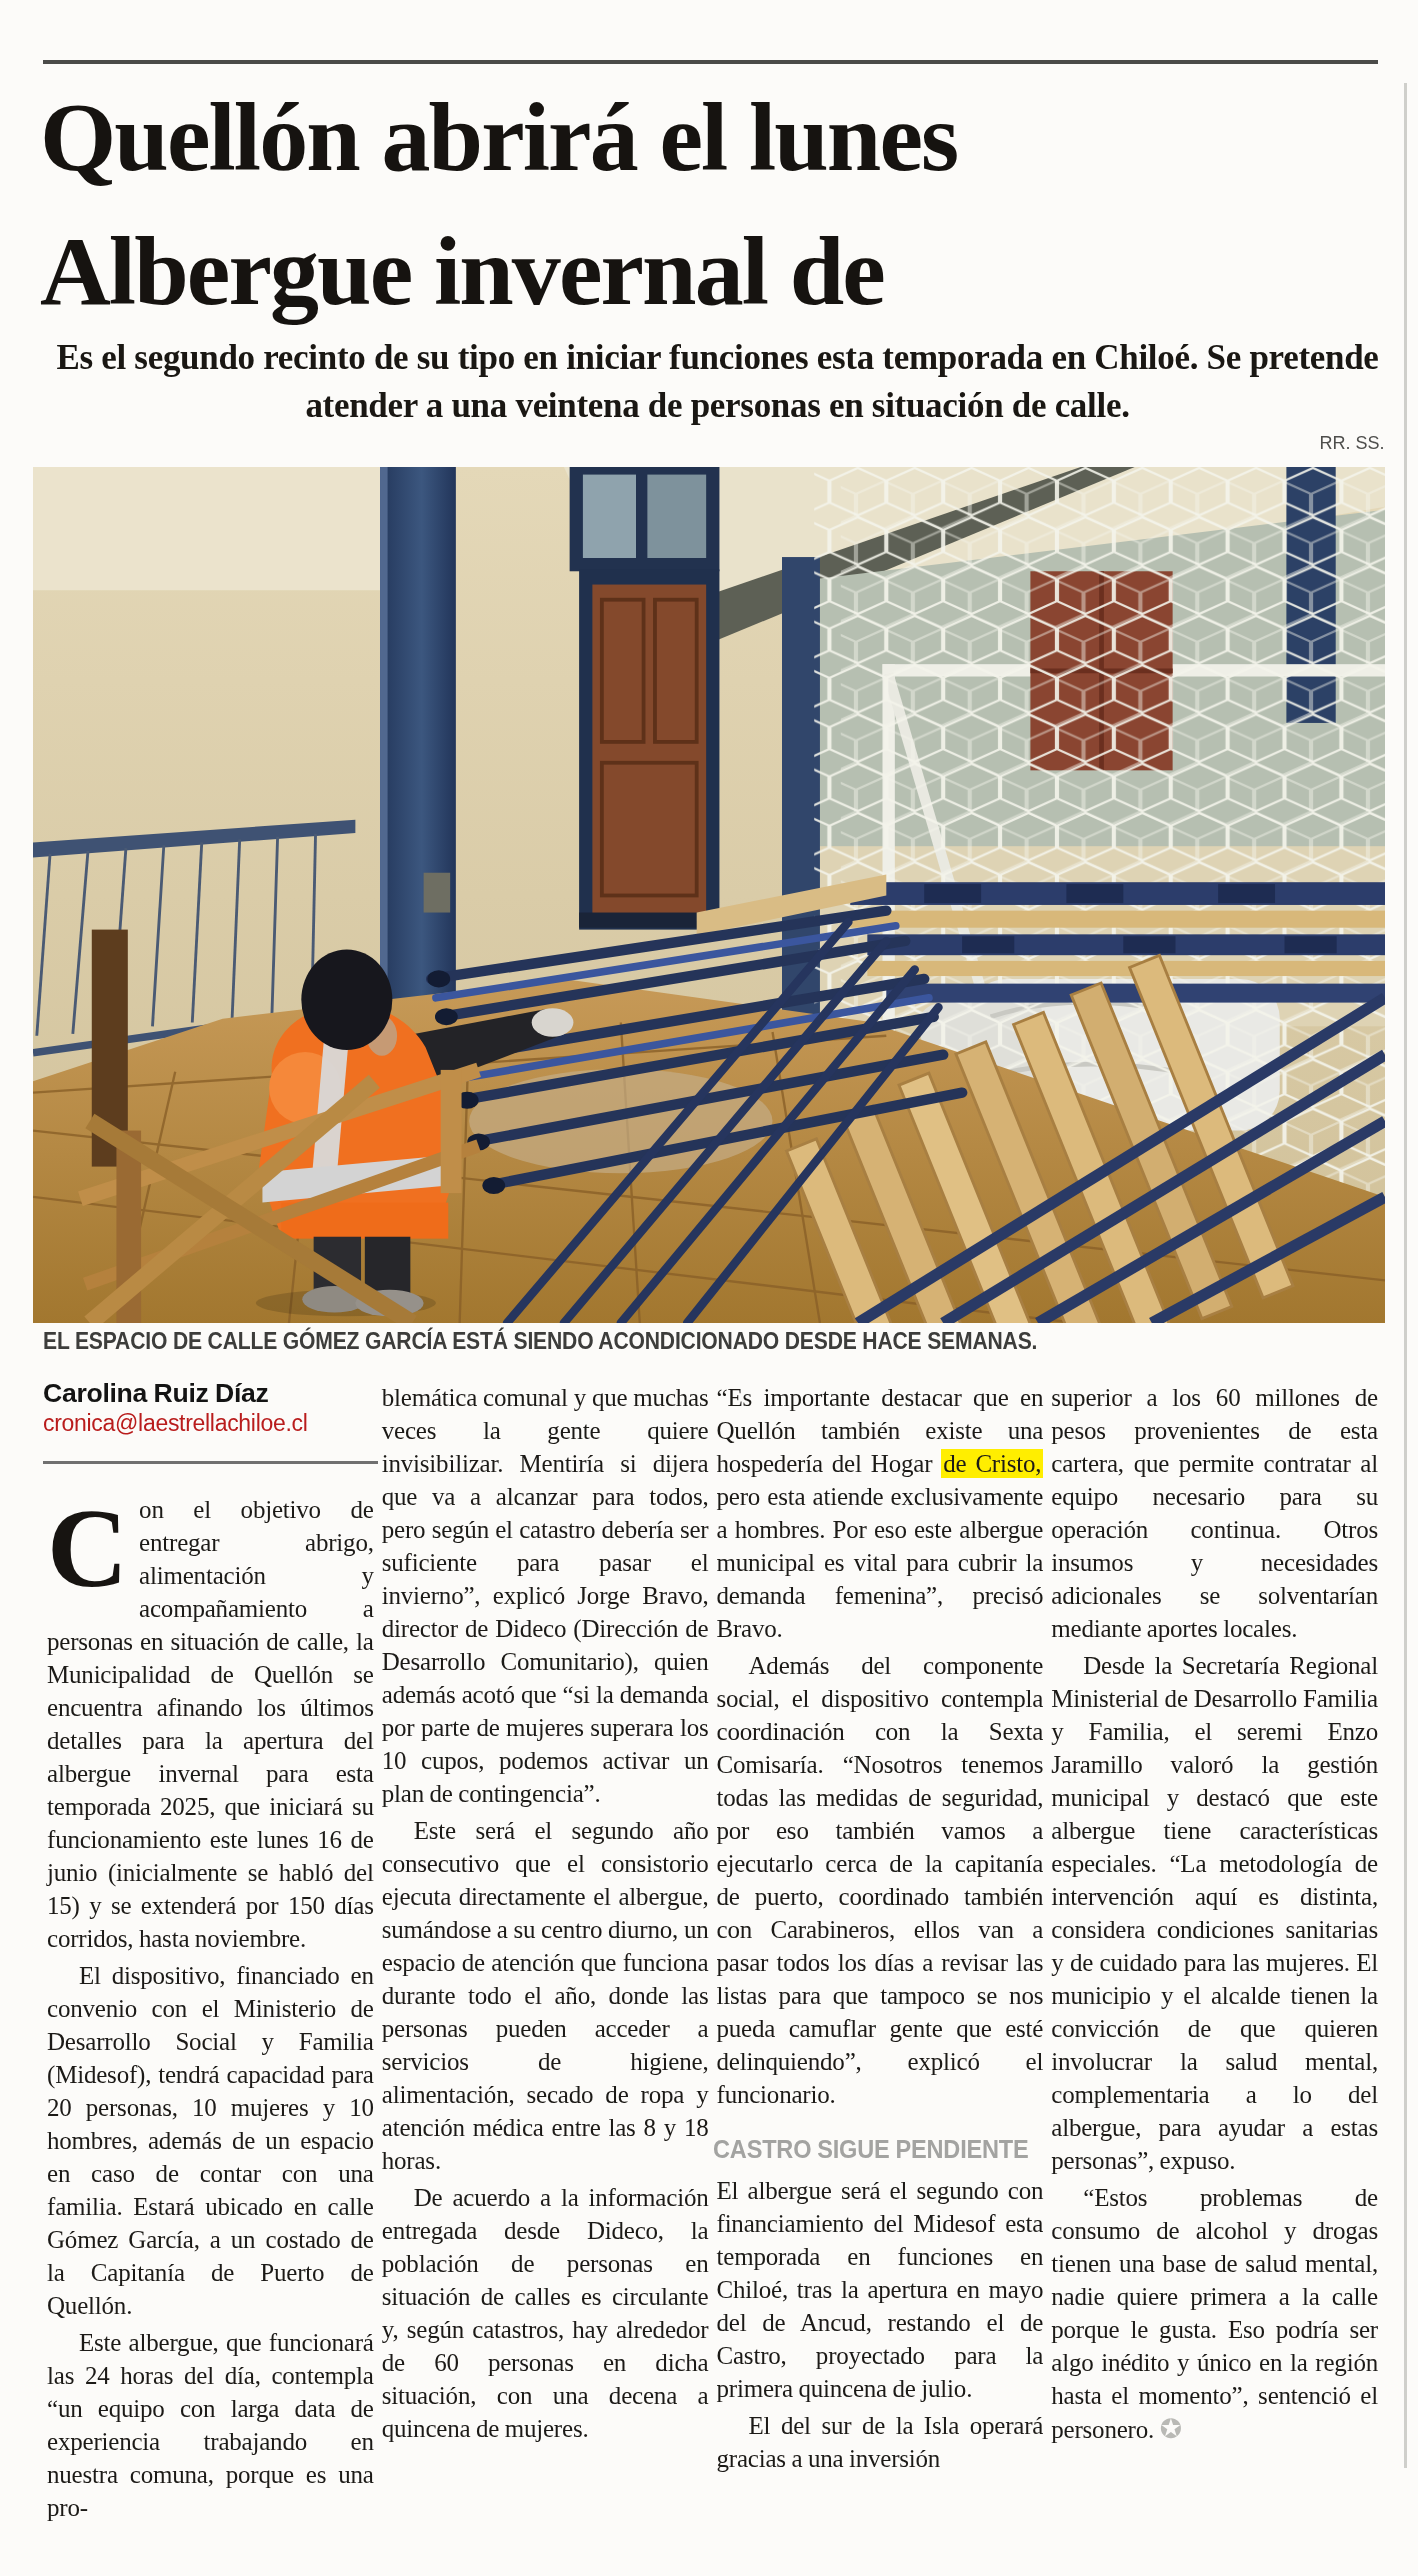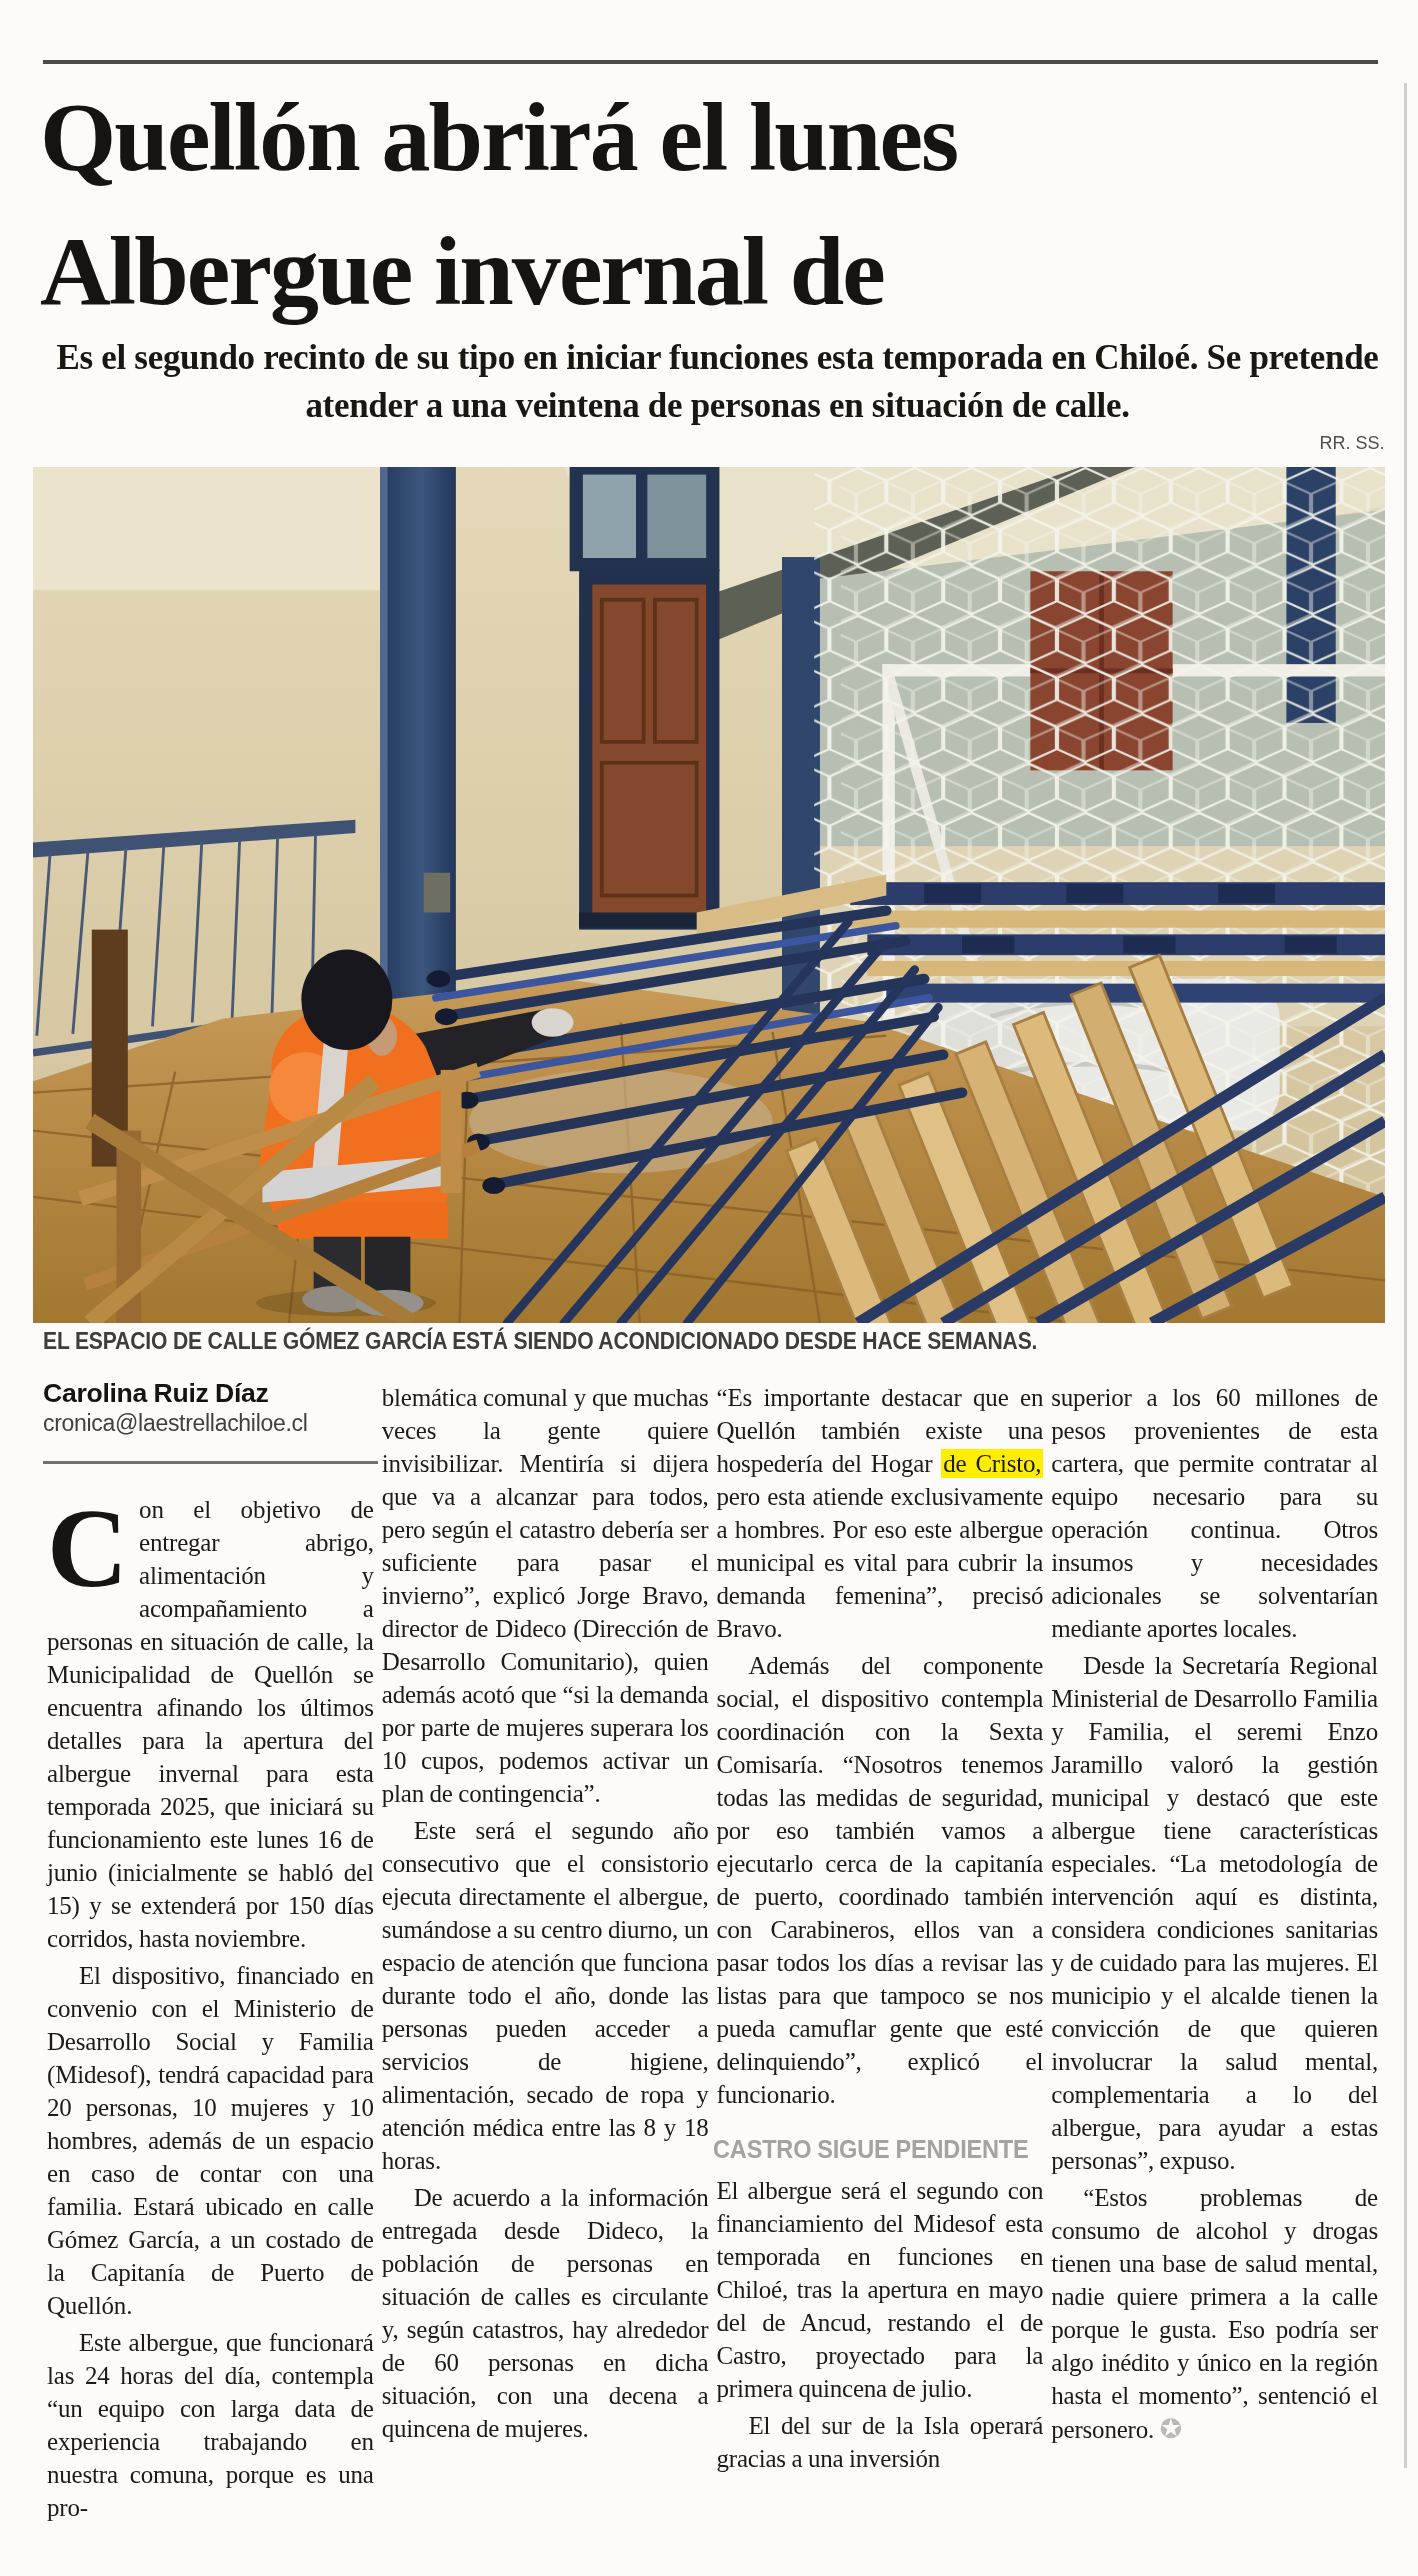--- a/index.html
+++ b/index.html
@@ -26,21 +26,21 @@
     color:#3d3d3b;letter-spacing:-0.2px;transform:scaleX(0.88);transform-origin:left center;}
 
   .columns{position:absolute;left:43px;top:1377px;width:1339px;
     display:grid;grid-template-columns:repeat(4,1fr);
     font-family:"Liberation Serif",serif;font-size:25px;line-height:33px;
     color:#1c1a17;text-align:justify;letter-spacing:-0.2px;word-spacing:-0.5px;}
   .col{min-width:0;}
   .byline-name{font-family:"Liberation Sans",sans-serif;font-weight:bold;
     font-size:26.6px;line-height:32px;color:#141414;text-align:left;letter-spacing:-0.3px;}
   .byline-email{font-family:"Liberation Sans",sans-serif;font-size:23px;line-height:28.5px;
-    color:#404040;text-align:left;letter-spacing:-0.3px;}
+    color:#b91c1c;text-align:left;letter-spacing:-0.3px;}
   .byline-rule{height:3.8px;background:#707070;margin:23px 0 28.5px 0;}
   .columns p{margin:4px;}
   .columns p.indent{text-indent:32px;}
   .dropcap{float:left;font-family:"Liberation Serif",serif;font-weight:bold;
     font-size:112px;line-height:0.86;color:#171411;margin:7.6px 11.4px 0 0;}
   .hl{background:#ffee00;padding:0.9px 1.9px;}
   .subhead{font-family:"Liberation Sans",sans-serif;font-weight:bold;
     font-size:25.6px;line-height:31px;color:#a3a3a1;margin:23px 0 8.5px 0;
     text-align:left;transform:scaleX(0.92);transform-origin:left center;white-space:nowrap;}
   .endmark{color:#b9b9b5;font-family:"DejaVu Sans",sans-serif;font-size:26.6px;}

